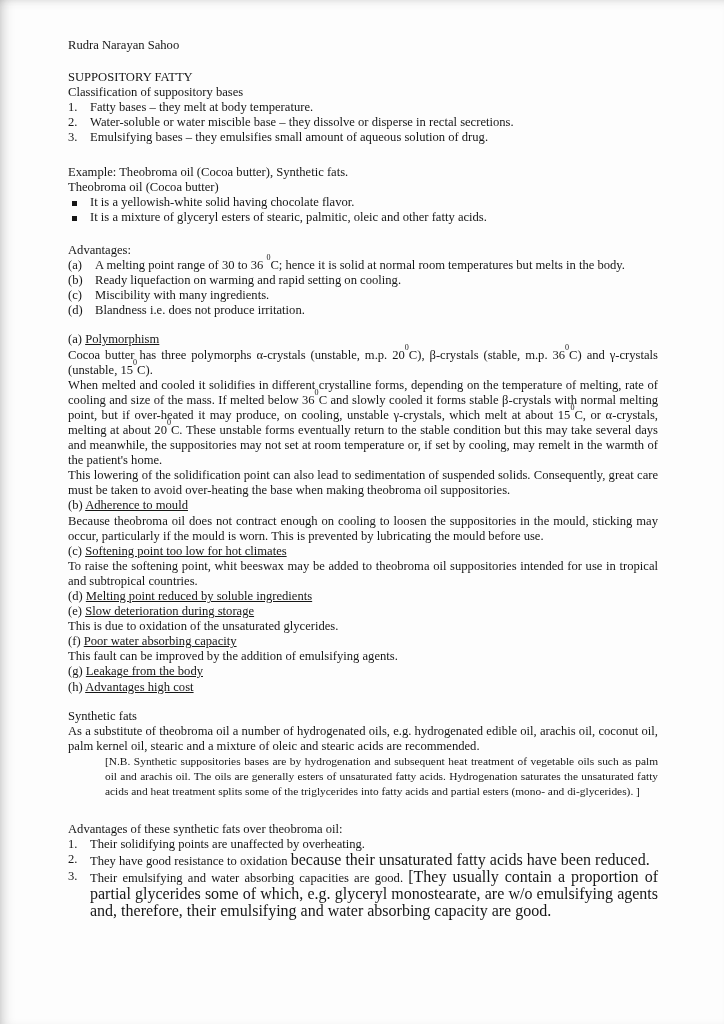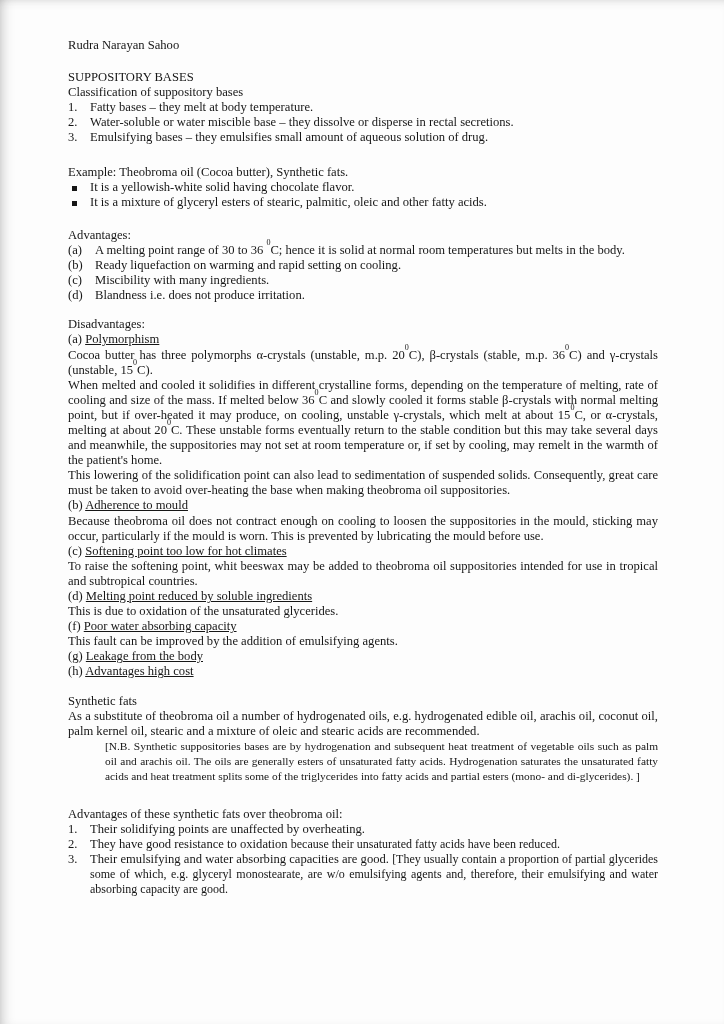--- a/index.html
+++ b/index.html
@@ -10,56 +10,57 @@
     box-shadow:inset 10px 0 14px -10px rgba(70,70,70,.40),
                inset 0 8px 12px -10px rgba(70,70,70,.28);
   }
   .content{
     position:absolute;left:68px;top:38px;width:590px;color:#161616;
     font-family:"Liberation Serif","DejaVu Serif",serif;
     font-size:12.6px;line-height:15.1px;
   }
   .b{font-weight:400}
   .u{text-decoration:underline}
-  .small{font-size:12px}
+  .small{font-size:16px}
   sup{font-size:.64em;line-height:0;position:relative;top:-.42em}
   .para{text-align:justify}
   .li{display:flex;align-items:flex-start}
   .mark{flex:0 0 22px}
   .mark.wide{flex:0 0 27px}
   .libody{flex:1;text-align:justify}
   .sq{display:inline-block;width:4.5px;height:4.5px;background:#161616;margin:5px 0 0 4px}
   .nb{margin-left:37px;font-size:11.4px;line-height:15px}
   .line{min-height:15px}
 </style>
 </head>
 <body>
 
 <div class="page">
   <div class="content">
       <div class="line">Rudra Narayan Sahoo</div>
       <div class="gap" style="height: 17px;"></div>
-      <div class="line">SUPPOSITORY BASES</div>
+      <div class="line">SUPPOSITORY FATTY</div>
       <div class="line b">Classification of suppository bases</div>
       <div class="list">
         <div class="li">
           <div class="mark">1.</div>
           <div class="libody">Fatty bases – they melt at body temperature.</div>
         </div>
         <div class="li">
           <div class="mark">2.</div>
           <div class="libody">Water-soluble or water miscible base – they dissolve or disperse in rectal secretions.</div>
         </div>
         <div class="li">
           <div class="mark">3.</div>
           <div class="libody">Emulsifying bases – they emulsifies small amount of aqueous solution of drug.</div>
         </div>
       </div>
       <div class="gap" style="height: 19px;"></div>
       <div class="line">Example: Theobroma oil (Cocoa butter), Synthetic fats.</div>
+      <div class="line b">Theobroma oil (Cocoa butter)</div>
       <div class="list">
         <div class="li">
           <div class="mark"><span class="sq"></span></div>
           <div class="libody">It is a yellowish-white solid having chocolate flavor.</div>
         </div>
         <div class="li">
           <div class="mark"><span class="sq"></span></div>
           <div class="libody">It is a mixture of glyceryl esters of stearic, palmitic, oleic and other fatty acids.</div>
         </div>
       </div>
@@ -77,30 +78,30 @@
         <div class="li">
           <div class="mark wide">(c)</div>
           <div class="libody">Miscibility with many ingredients.</div>
         </div>
         <div class="li">
           <div class="mark wide">(d)</div>
           <div class="libody">Blandness i.e. does not produce irritation.</div>
         </div>
       </div>
       <div class="gap" style="height: 14px;"></div>
-      <div class="line">Disadvantages:</div>
       <div class="line"><span>(a) </span><span class="u">Polymorphism</span></div>
       <div class="para">Cocoa butter has three polymorphs α-crystals (unstable, m.p. 20<sup>0</sup>C), β-crystals (stable, m.p. 36<sup>0</sup>C) and γ-crystals (unstable, 15<sup>0</sup>C).</div>
       <div class="para">When melted and cooled it solidifies in different crystalline forms, depending on the temperature of melting, rate of cooling and size of the mass. If melted below 36<sup>0</sup>C and slowly cooled it forms stable β-crystals with normal melting point, but if over-heated it may produce, on cooling, unstable γ-crystals, which melt at about 15<sup>0</sup>C, or α-crystals, melting at about 20<sup>0</sup>C. These unstable forms eventually return to the stable condition but this may take several days and meanwhile, the suppositories may not set at room temperature or, if set by cooling, may remelt in the warmth of the patient's home.</div>
       <div class="para">This lowering of the solidification point can also lead to sedimentation of suspended solids. Consequently, great care must be taken to avoid over-heating the base when making theobroma oil suppositories.</div>
       <div class="line"><span>(b) </span><span class="u">Adherence to mould</span></div>
       <div class="para">Because theobroma oil does not contract enough on cooling to loosen the suppositories in the mould, sticking may occur, particularly if the mould is worn. This is prevented by lubricating the mould before use.</div>
       <div class="line"><span>(c) </span><span class="u">Softening point too low for hot climates</span></div>
       <div class="para">To raise the softening point, whit beeswax may be added to theobroma oil suppositories intended for use in tropical and subtropical countries.</div>
       <div class="line"><span>(d) </span><span class="u">Melting point reduced by soluble ingredients</span></div>
+      <div class="line"><span>(e) </span><span class="u">Slow deterioration during storage</span></div>
       <div class="para">This is due to oxidation of the unsaturated glycerides.</div>
       <div class="line"><span>(f) </span><span class="u">Poor water absorbing capacity</span></div>
       <div class="para">This fault can be improved by the addition of emulsifying agents.</div>
       <div class="line"><span>(g) </span><span class="u">Leakage from the body</span></div>
       <div class="line"><span>(h) </span><span class="u">Advantages high cost</span></div>
       <div class="gap" style="height: 14px;"></div>
       <div class="line b">Synthetic fats</div>
       <div class="para">As a substitute of theobroma oil  a number of hydrogenated oils, e.g. hydrogenated edible oil, arachis oil, coconut oil, palm kernel oil, stearic and a mixture of oleic and stearic acids are recommended.</div>
       <div class="para nb">[N.B. Synthetic suppositories bases are by hydrogenation and subsequent heat treatment of vegetable oils such as palm oil and arachis oil. The oils are generally esters of unsaturated fatty acids. Hydrogenation saturates the unsaturated fatty acids and heat treatment splits some of the triglycerides into fatty acids and partial esters (mono- and di-glycerides). ]</div>
       <div class="gap" style="height: 23px;"></div>

